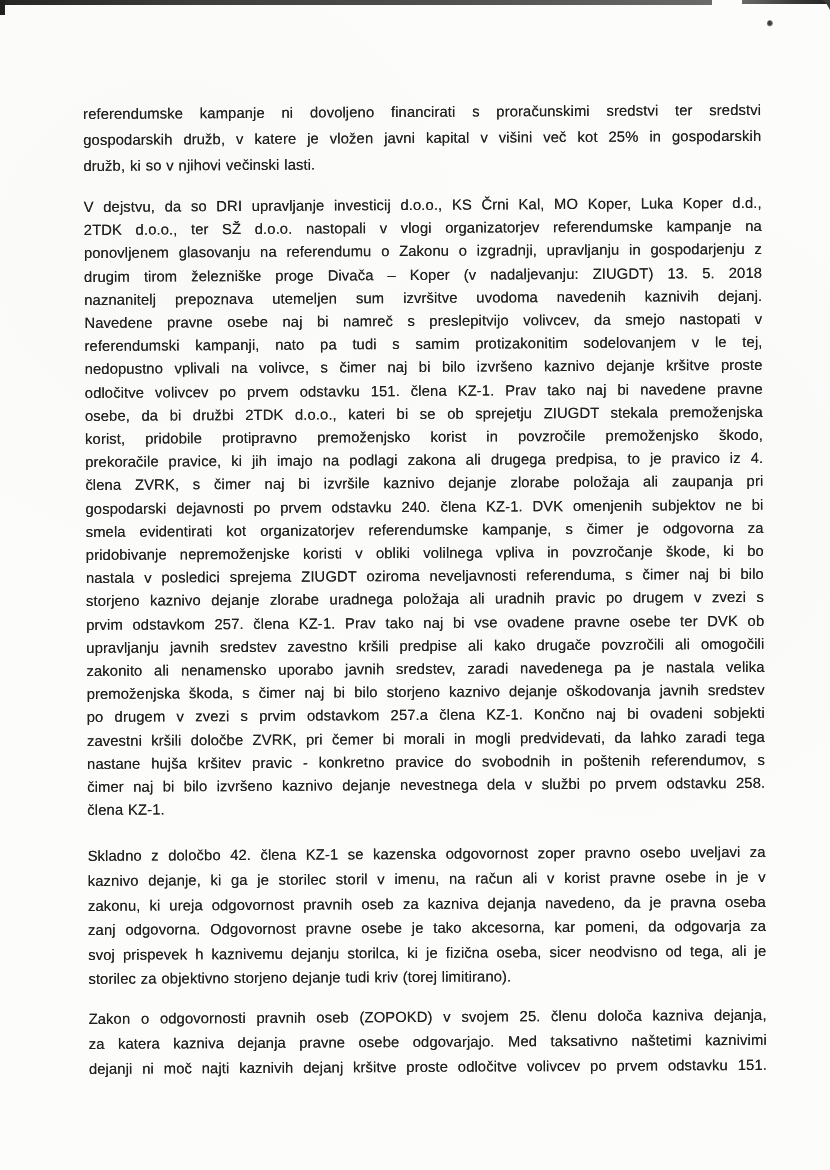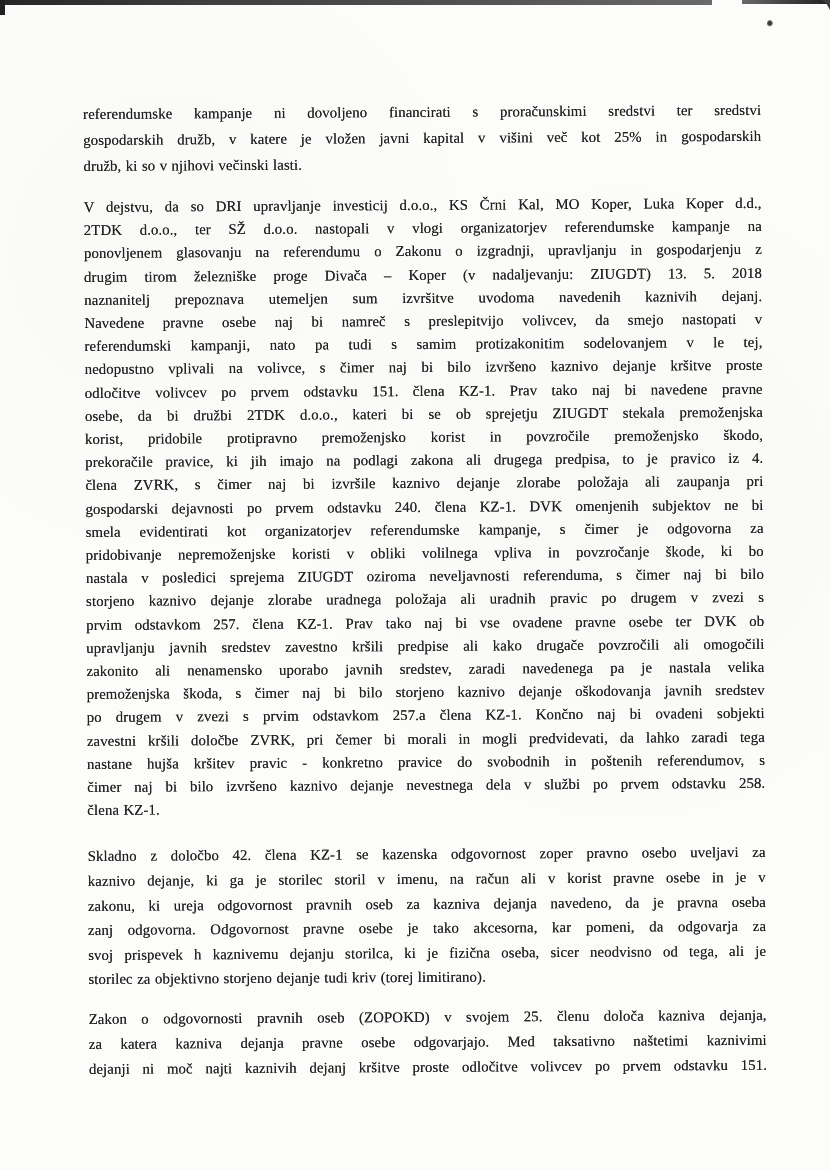--- a/index.html
+++ b/index.html
@@ -13,21 +13,21 @@
     overflow: hidden;
   }
   .page {
     position: relative;
     width: 830px;
     height: 838px;
     background:
       radial-gradient(circle at 20% 30%, rgba(0,0,0,0.012), transparent 40%),
       radial-gradient(circle at 75% 60%, rgba(0,0,0,0.015), transparent 45%),
       #fcfcfb;
-    font-family: Liberation Serif, serif;
+    font-family: Liberation Sans, sans-serif;
     color: #212121;
   }
   
   .scan-top-a {
     position: absolute; left: 0; top: 0; width: 712px; height: 5px;
     background: linear-gradient(90deg, #262626, #3e3e3e 28%, #4c4c4c 55%, #5a5a5a 78%, #6a6a6a 100%);
     filter: blur(0.4px);
   }
   .scan-top-b {
     position: absolute; left: 742px; top: 0; width: 88px; height: 4px;

